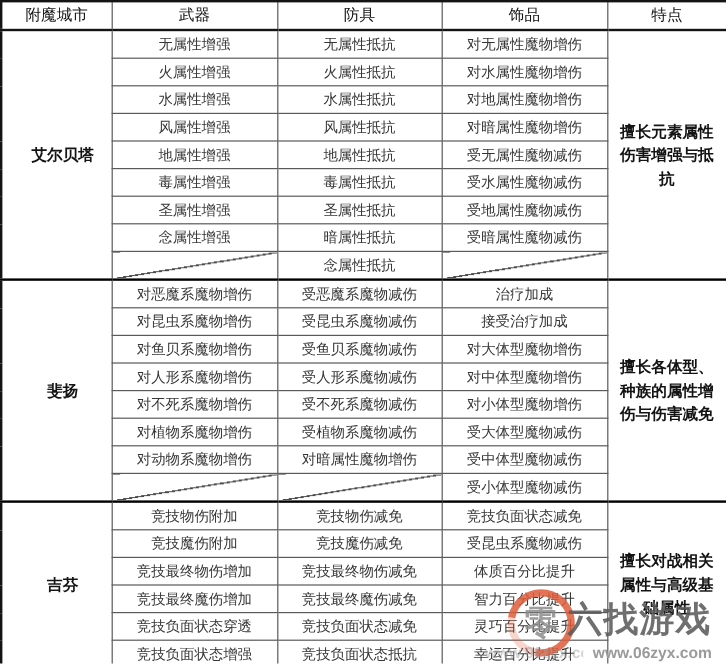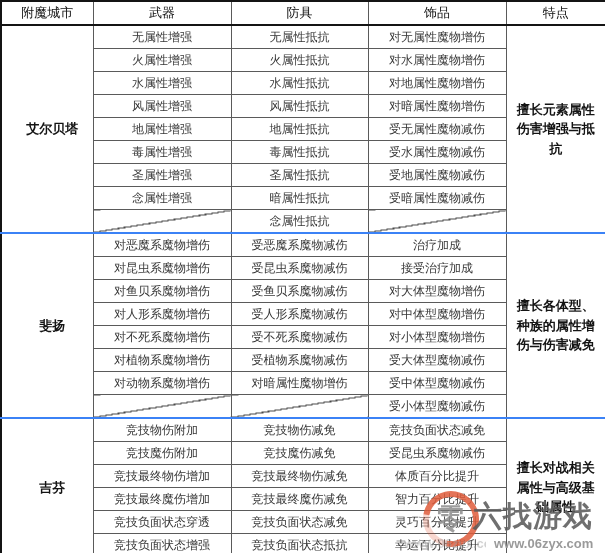--- a/index.html
+++ b/index.html
@@ -28,21 +28,21 @@
   }
   thead th {
     font-size: 13px; font-weight: normal; color: #111;
     height: 22px; border-bottom: 2px solid #141414;
     white-space: nowrap;
   }
   tbody td {
     font-size: 12px; color: #363636;
     height: 22px; white-space: nowrap;
   }
-  tr.g-start td { border-top: 2px solid #3b82f6; font-family: Liberation Serif, serif; }
+  tr.g-start td { border-top: 2px solid #000000; font-family: Liberation Serif, serif; }
 
   td.city-cell, td.feature-cell {
     font-size: 13px; font-weight: bold; color: #141414; padding-left: 12px;
   }
   td.feature-cell { white-space: normal; line-height: 1.5; padding: 0 7px; margin-top: 19px; }
 
   td.diag {
     background-image: linear-gradient(to bottom right,
       transparent calc(50% - 0.6px),
       #4a4a4a calc(50% - 0.6px),

